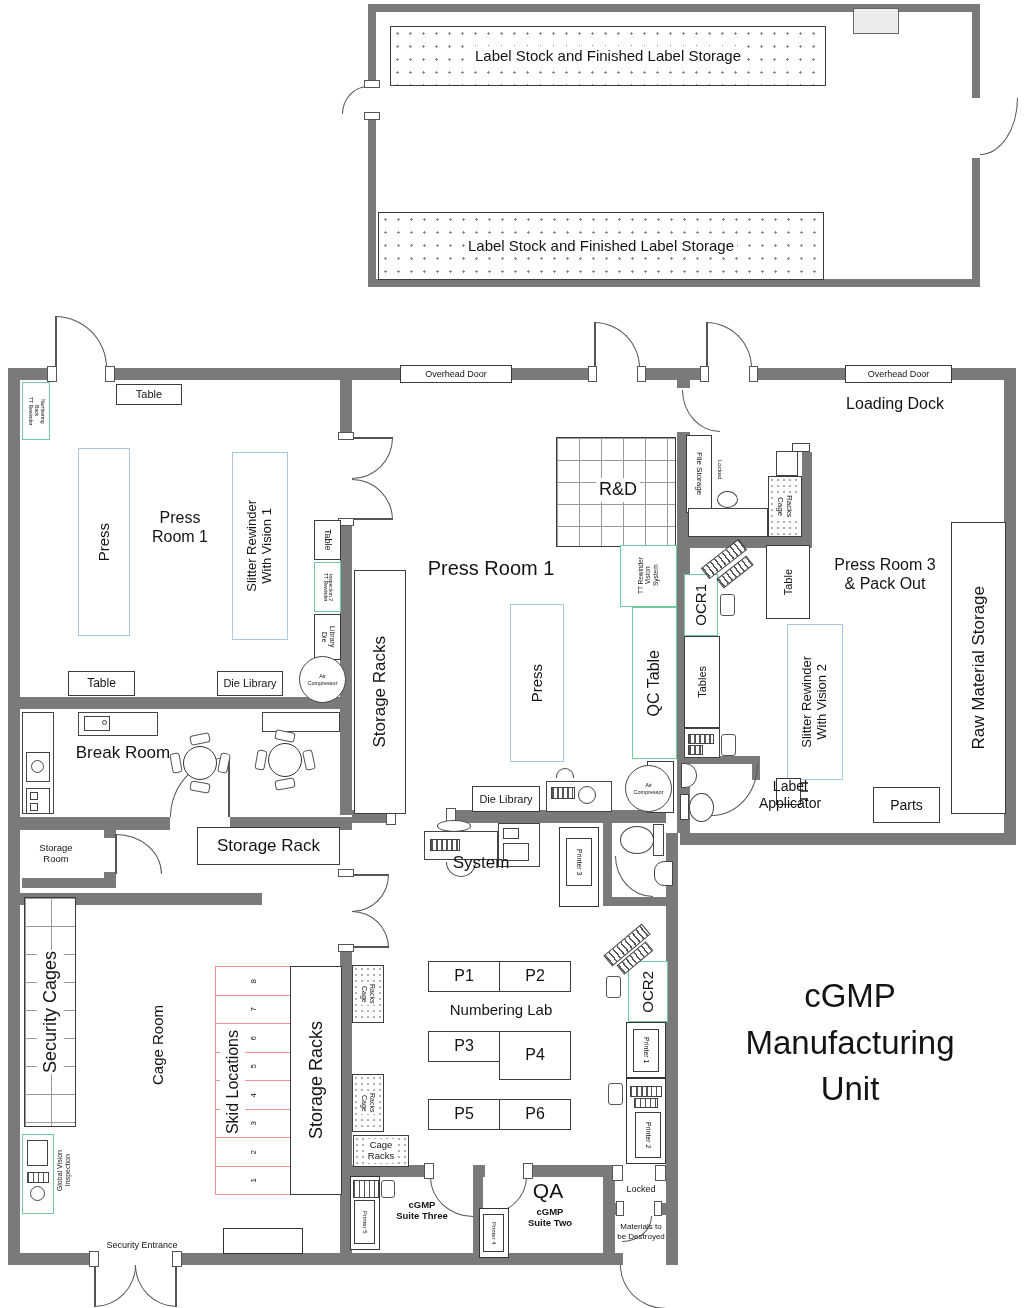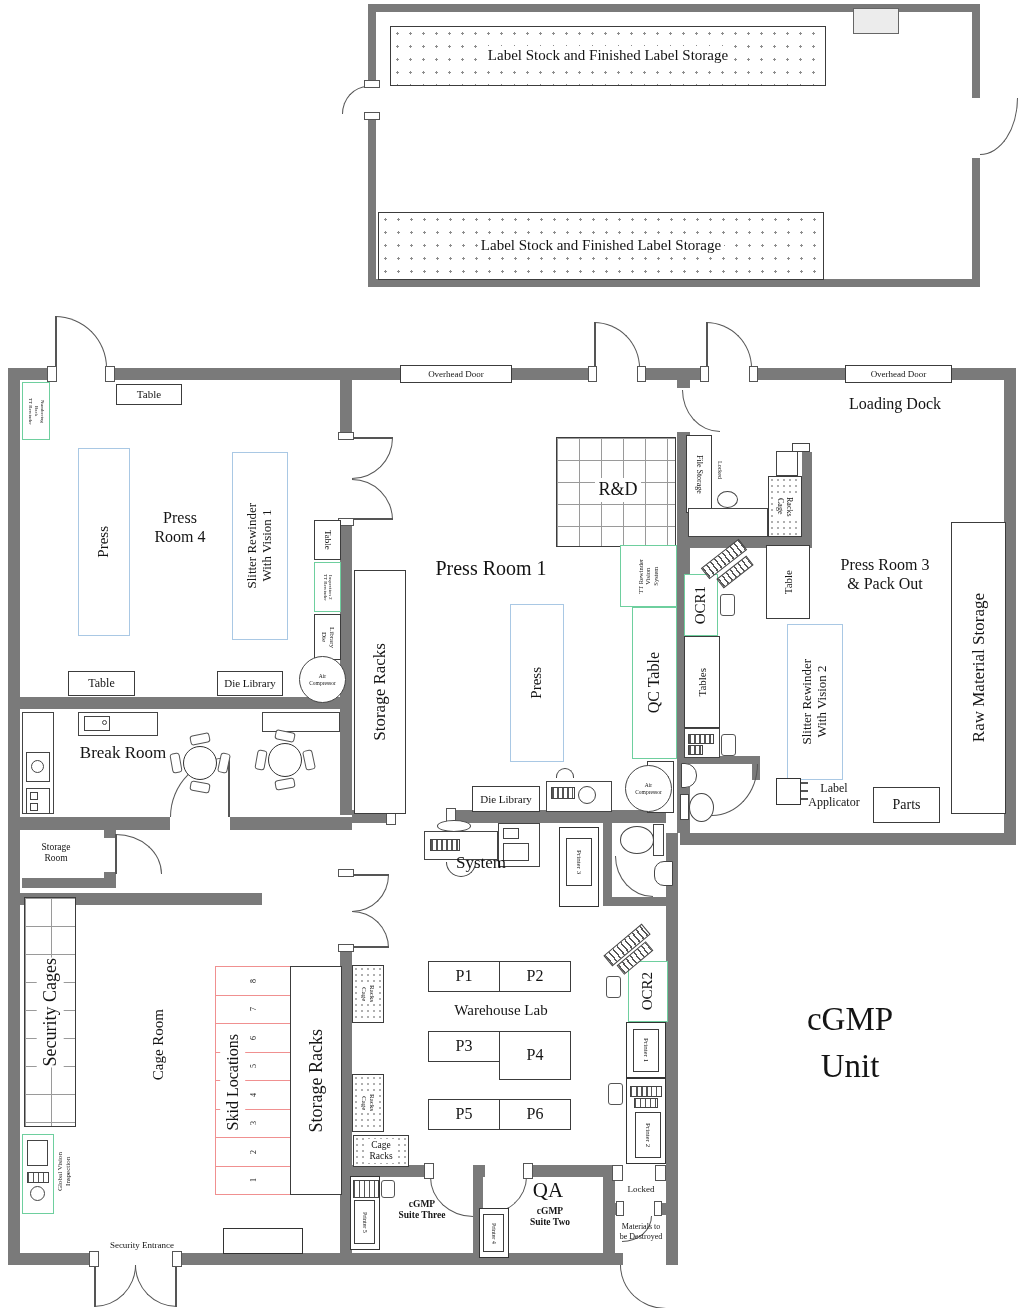--- a/index.html
+++ b/index.html
@@ -1,17 +1,17 @@
 <!DOCTYPE html>
 <html><head>
 <meta charset="utf-8">
 <style>
   html,body{margin:0;padding:0;background:#fff;}
   .plan{position:relative;width:1024px;height:1308px;background:#fff;overflow:hidden;
-        font-family:Liberation Serif, serif;color:#141414;}
+        font-family:Liberation Sans, sans-serif;color:#141414;}
   .wall{position:absolute;background:#7a7a7a;z-index:2;}
   .box{position:absolute;border:1.5px solid #3c3c3c;background:#fff;display:flex;align-items:center;
        justify-content:center;text-align:center;box-sizing:border-box;z-index:3;line-height:1.15;}
   .lbl{position:absolute;display:flex;flex-direction:column;align-items:center;justify-content:center;
        text-align:center;z-index:4;line-height:1.2;}
   .blue{border-color:#a9c8e4;}
   .green{border-color:#6ecf9e;}
   .vccw{writing-mode:vertical-rl;transform:rotate(180deg);}
   .vcw{writing-mode:vertical-lr;}
   .vl{display:block;}
@@ -164,21 +164,21 @@
       </span>
   </div>
   <div class="box" style="left:116px;top:384px;width:66px;height:21px;font-size:11px">
     <span>Table</span>
   </div>
   <div class="box blue" style="left:78px;top:448px;width:52px;height:188px;font-size:15px">
     <span class="vccw">Press</span>
   </div>
   <div class="lbl" style="left:118px;top:504px;width:124px;height:46px;font-size:16px">
     <span class="vl">Press</span>
-      <span class="vl">Room 4</span>
+      <span class="vl">Room 1</span>
   </div>
   <div class="box blue" style="left:232px;top:452px;width:56px;height:188px;font-size:13px">
     <span class="vccw">
         <span class="vl">Slitter Rewinder</span>
         <span class="vl">With Vision 1</span>
       </span>
   </div>
   <div class="box" style="left:314px;top:520px;width:27px;height:40px;font-size:9px">
     <span class="vcw">Table</span>
   </div>
@@ -228,20 +228,23 @@
   <div class="fur circ" style="left:268px;top:743px;width:34px;height:34px;border-color:#333"></div>
   <div class="chair" style="left:275px;top:731px;width:20px;height:10px;transform:rotate(12deg)"></div>
   <div class="chair" style="left:275px;top:779px;width:20px;height:10px;transform:rotate(-10deg)"></div>
   <div class="chair" style="left:256px;top:750px;width:10px;height:20px;transform:rotate(10deg)"></div>
   <div class="chair" style="left:304px;top:750px;width:10px;height:20px;transform:rotate(-12deg)"></div>
 
   <div class="lbl" style="left:24px;top:838px;width:64px;height:30px;font-size:9.5px">
     <span class="vl">Storage</span>
       <span class="vl">Room</span>
   </div>
+  <div class="box" style="left:197px;top:827px;width:143px;height:38px;font-size:17px">
+    <span>Storage Rack</span>
+  </div>
 
   <div class="box gridbg" style="left:24px;top:897px;width:52px;height:230px;background-size:26px 28px;font-size:18px">
     <span class="vccw chip">Security Cages</span>
   </div>
   <div class="box green" style="left:22px;top:1134px;width:32px;height:80px"></div>
   <div class="fur" style="left:27px;top:1140px;width:21px;height:26px"></div>
   <div class="mach" style="left:27px;top:1172px;width:20px;height:9px"></div>
   <div class="fur circ" style="left:30px;top:1186px;width:15px;height:15px"></div>
   <div class="lbl" style="left:54px;top:1126px;width:20px;height:90px;font-size:7px">
     <span class="vccw">
@@ -375,21 +378,21 @@
   <div class="box blue" style="left:787px;top:624px;width:56px;height:156px;font-size:13px">
     <span class="vccw">
         <span class="vl">Slitter Rewinder</span>
         <span class="vl">With Vision 2</span>
       </span>
   </div>
   <div class="fur" style="left:776px;top:778px;width:25px;height:27px;border-color:#333"></div>
   <div class="leaf" style="left:801px;top:782px;width:7px;height:2px"></div>
   <div class="leaf" style="left:801px;top:790px;width:7px;height:2px"></div>
   <div class="leaf" style="left:801px;top:798px;width:7px;height:2px"></div>
-  <div class="lbl" style="left:804px;top:782px;width:60px;height:26px;font-size:12px">
+  <div class="lbl" style="left:760px;top:782px;width:60px;height:26px;font-size:14px">
     <span class="vl">Label</span>
       <span class="vl">Applicator</span>
   </div>
   <div class="box" style="left:873px;top:787px;width:67px;height:36px;font-size:14px">
     <span>Parts</span>
   </div>
   <div class="box" style="left:951px;top:522px;width:55px;height:292px;font-size:17px">
     <span class="vccw">Raw Material Storage</span>
   </div>
 
@@ -410,21 +413,21 @@
   <div class="fur" style="left:559px;top:827px;width:40px;height:80px;border-color:#333"></div>
   <div class="box" style="left:566px;top:838px;width:26px;height:48px;font-size:7px">
     <span class="vcw">Printer 3</span>
   </div>
 
   <div class="fur circ" style="left:620px;top:826px;width:34px;height:28px"></div>
   <div class="fur" style="left:653px;top:824px;width:11px;height:32px"></div>
   <div class="fur" style="left:654px;top:861px;width:19px;height:25px;border-radius:10px 0 0 10px"></div>
 
   <div class="lbl" style="left:436px;top:999px;width:130px;height:22px;font-size:15px">
-    <span>Warehouse Lab</span>
+    <span>Numbering Lab</span>
   </div>
   <div class="box" style="left:428px;top:961px;width:72px;height:31px;font-size:16px">
       <span>P1</span>
     </div>
   <div class="box" style="left:499px;top:961px;width:72px;height:31px;font-size:16px">
       <span>P2</span>
     </div>
   <div class="box" style="left:428px;top:1031px;width:72px;height:31px;font-size:16px">
       <span>P3</span>
     </div>
@@ -498,16 +501,17 @@
   <div class="lbl" style="left:612px;top:1182px;width:58px;height:14px;font-size:9px">
     <span>Locked</span>
   </div>
   <div class="lbl" style="left:608px;top:1218px;width:66px;height:28px;font-size:8px;z-index:5">
     <span class="vl">Materials to</span>
       <span class="vl">be Destroyed</span>
   </div>
 
   <div class="lbl" style="left:688px;top:950px;width:324px;height:186px;font-size:33px;line-height:1.42">
     <span class="vl">cGMP</span>
+    <span class="vl">Manufacturing</span>
     <span class="vl">Unit</span>
   </div>
 
 </div>
 
 </body></html>

